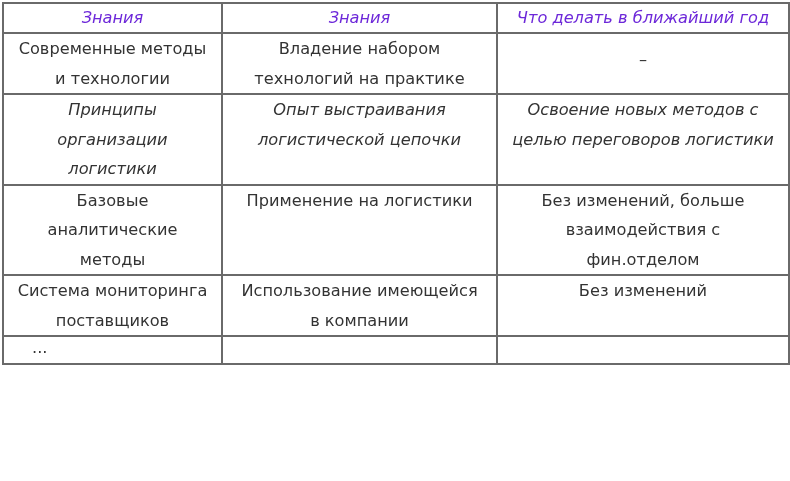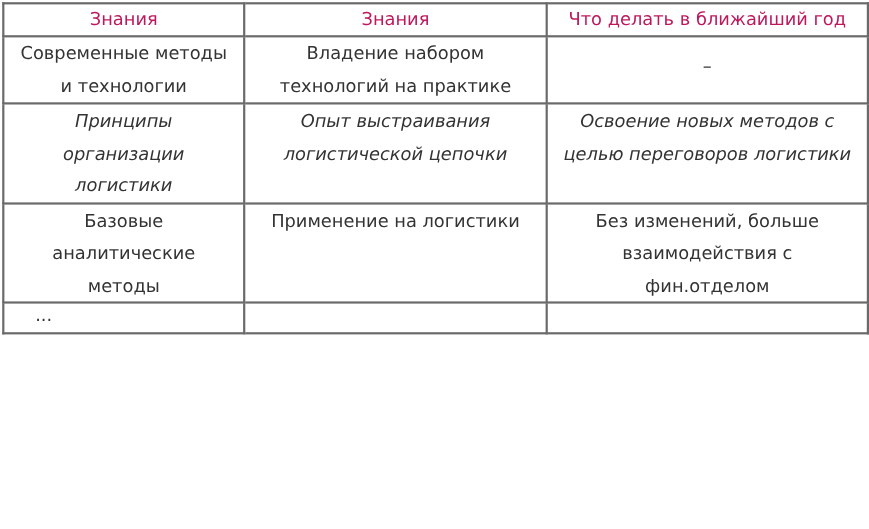--- a/index.html
+++ b/index.html
@@ -32,21 +32,22 @@
       font-size: 16.2px;
       line-height: 29.5px;
       font-weight: normal;
       overflow: hidden;
       white-space: pre-line;
     }
     .tbl th {
       height: 28px;
       line-height: 27px;
       font-weight: 500;
-      color: #be185d;
+      color: #6d28d9;
+      font-style: italic;
     }
     .col1 { width: 219px; }
     .col2 { width: 275px; }
     .col3 { width: 292px; }
     .r1 td { height: 58px; }
     .r2 td { height: 29px; line-height: 28px; }
     .r3 td { height: 87px; font-style: italic; }
     .r4 td { height: 86px; }
     .r5 td { height: 87px; }
     .r6 td { height: 59px; }
@@ -88,19 +89,26 @@
     </tr>
     <tr class="r4">
       <td>Базовые
 аналитические
 методы</td>
       <td>Применение на логистики</td>
       <td>Без изменений, больше
 взаимодействия с
 фин.отделом</td>
     </tr>
+    <tr class="r6">
+      <td>Система мониторинга
+поставщиков</td>
+      <td>Использование имеющейся
+в компании</td>
+      <td>Без изменений</td>
+    </tr>
     <tr class="r7">
       <td class="left-dots">...</td>
       <td></td>
       <td></td>
     </tr>
   </tbody>
 </table>
 
 </body></html>

